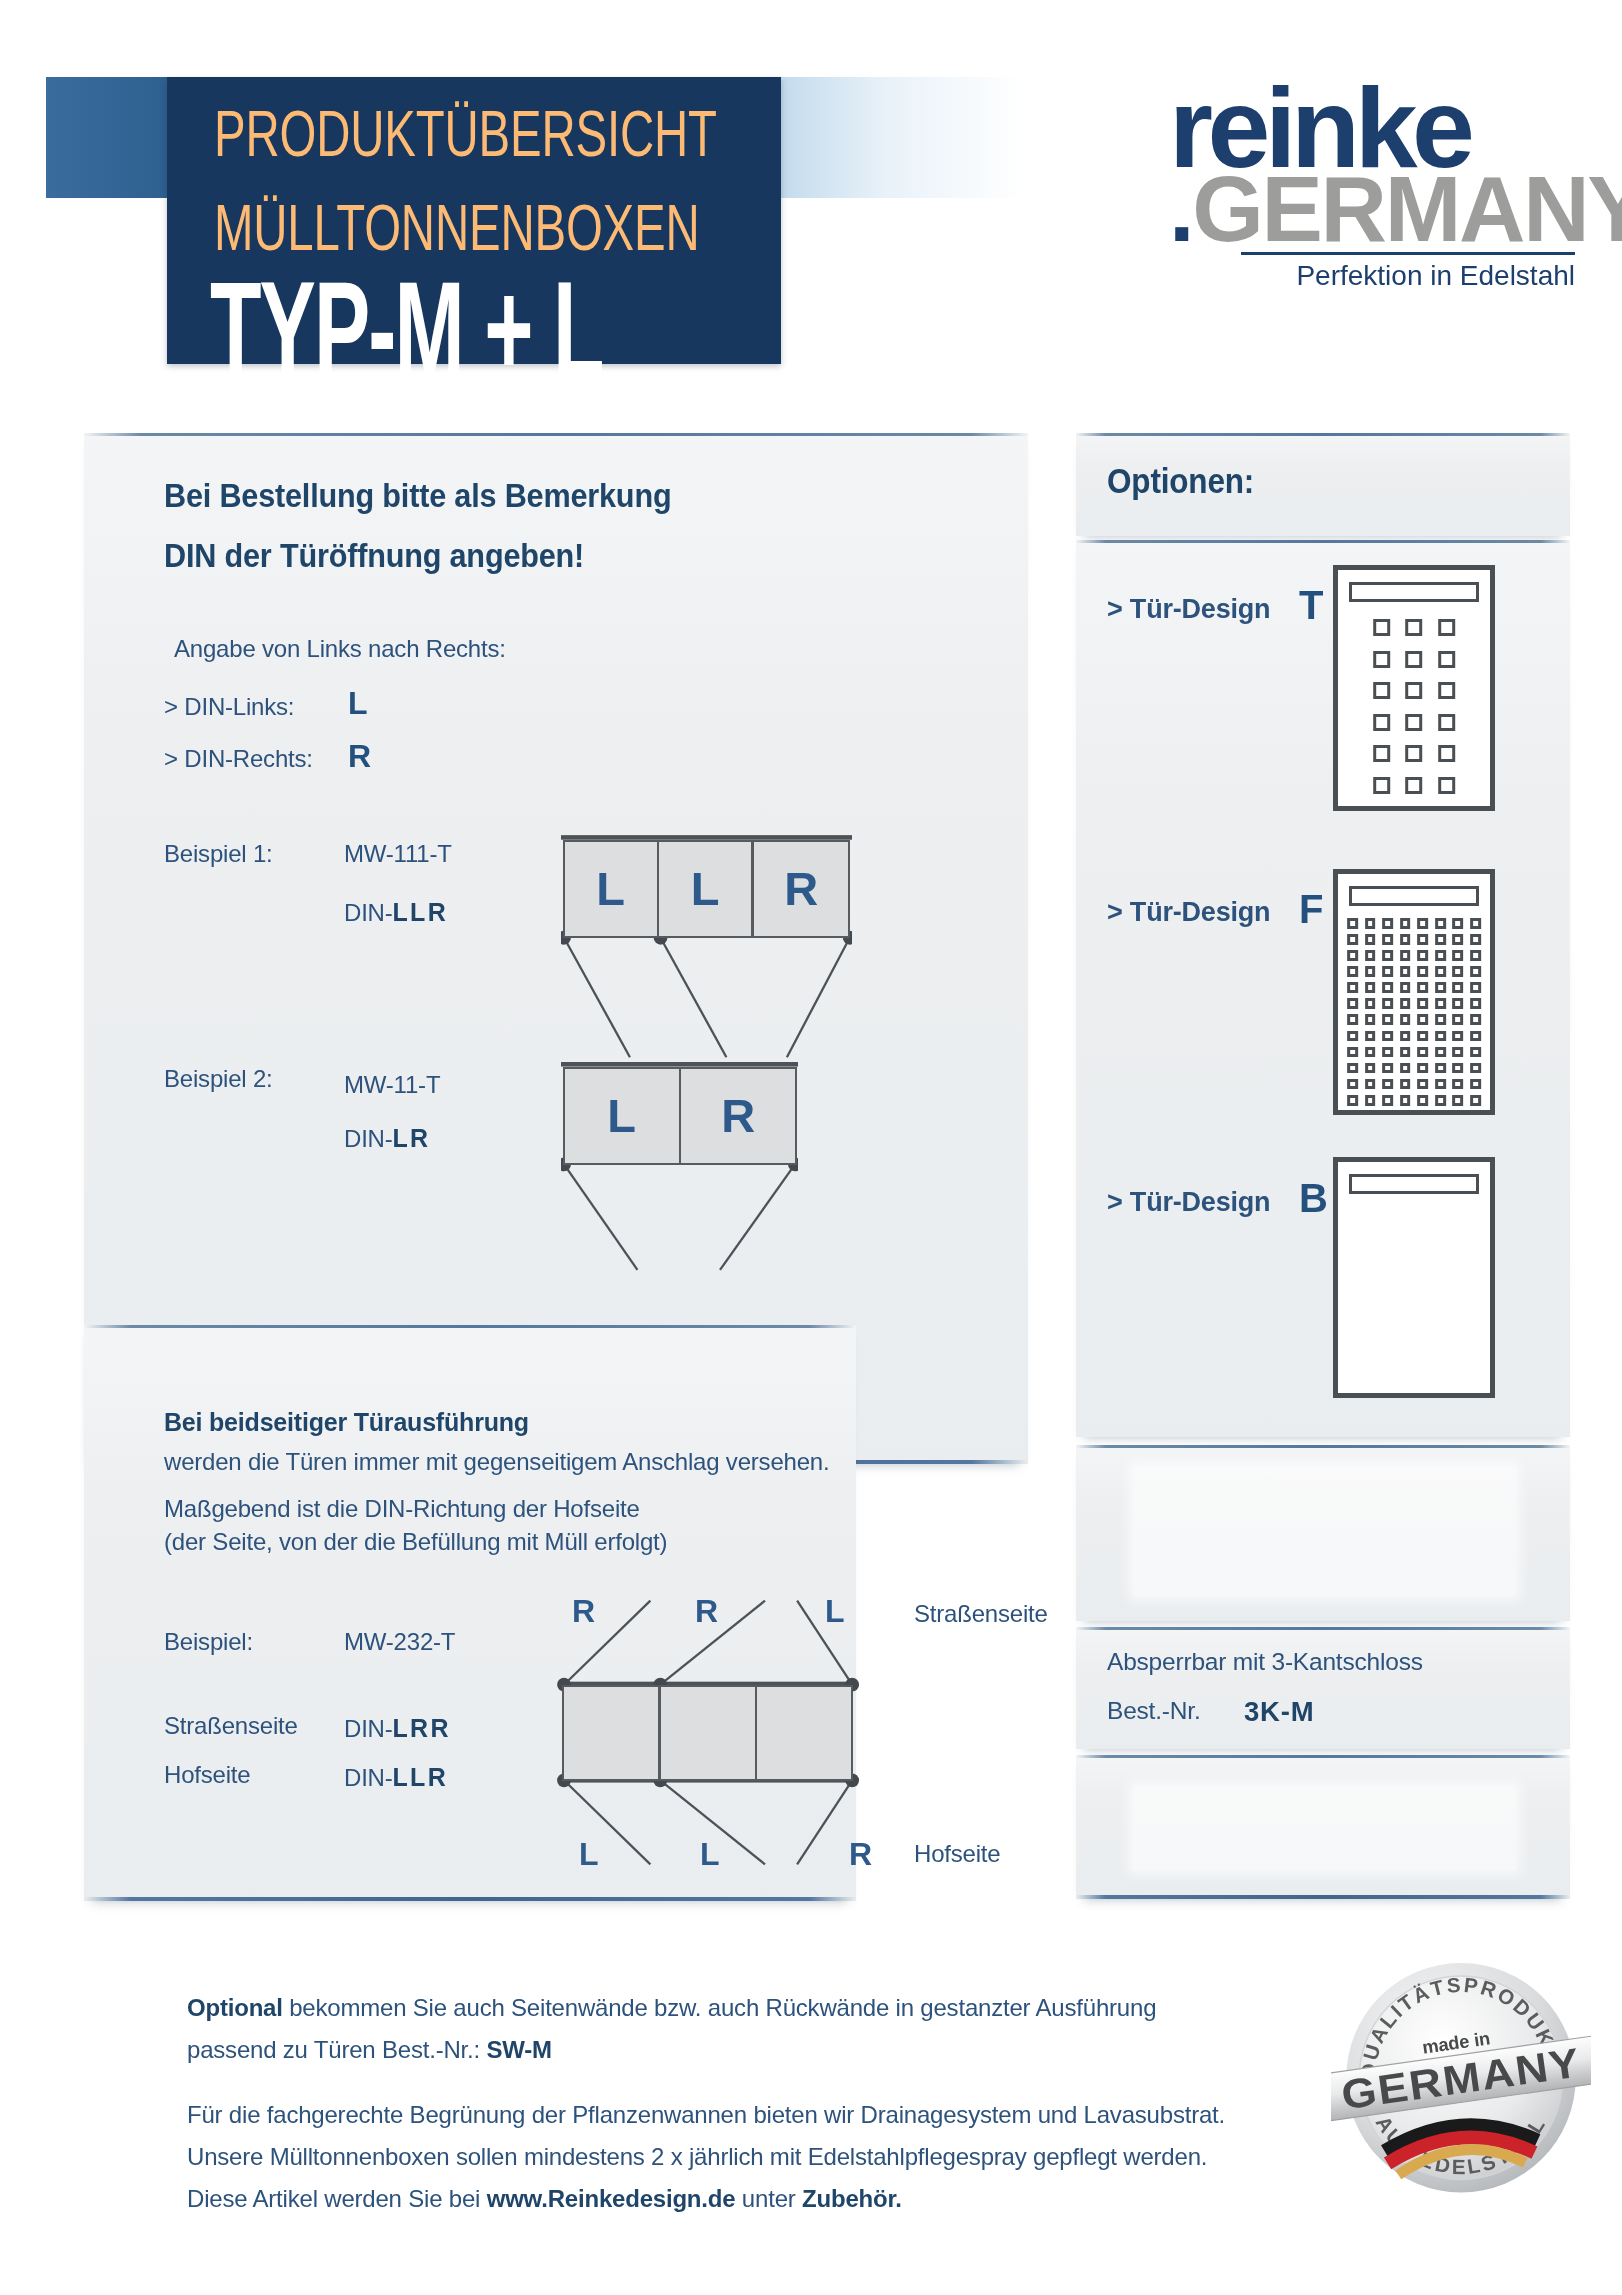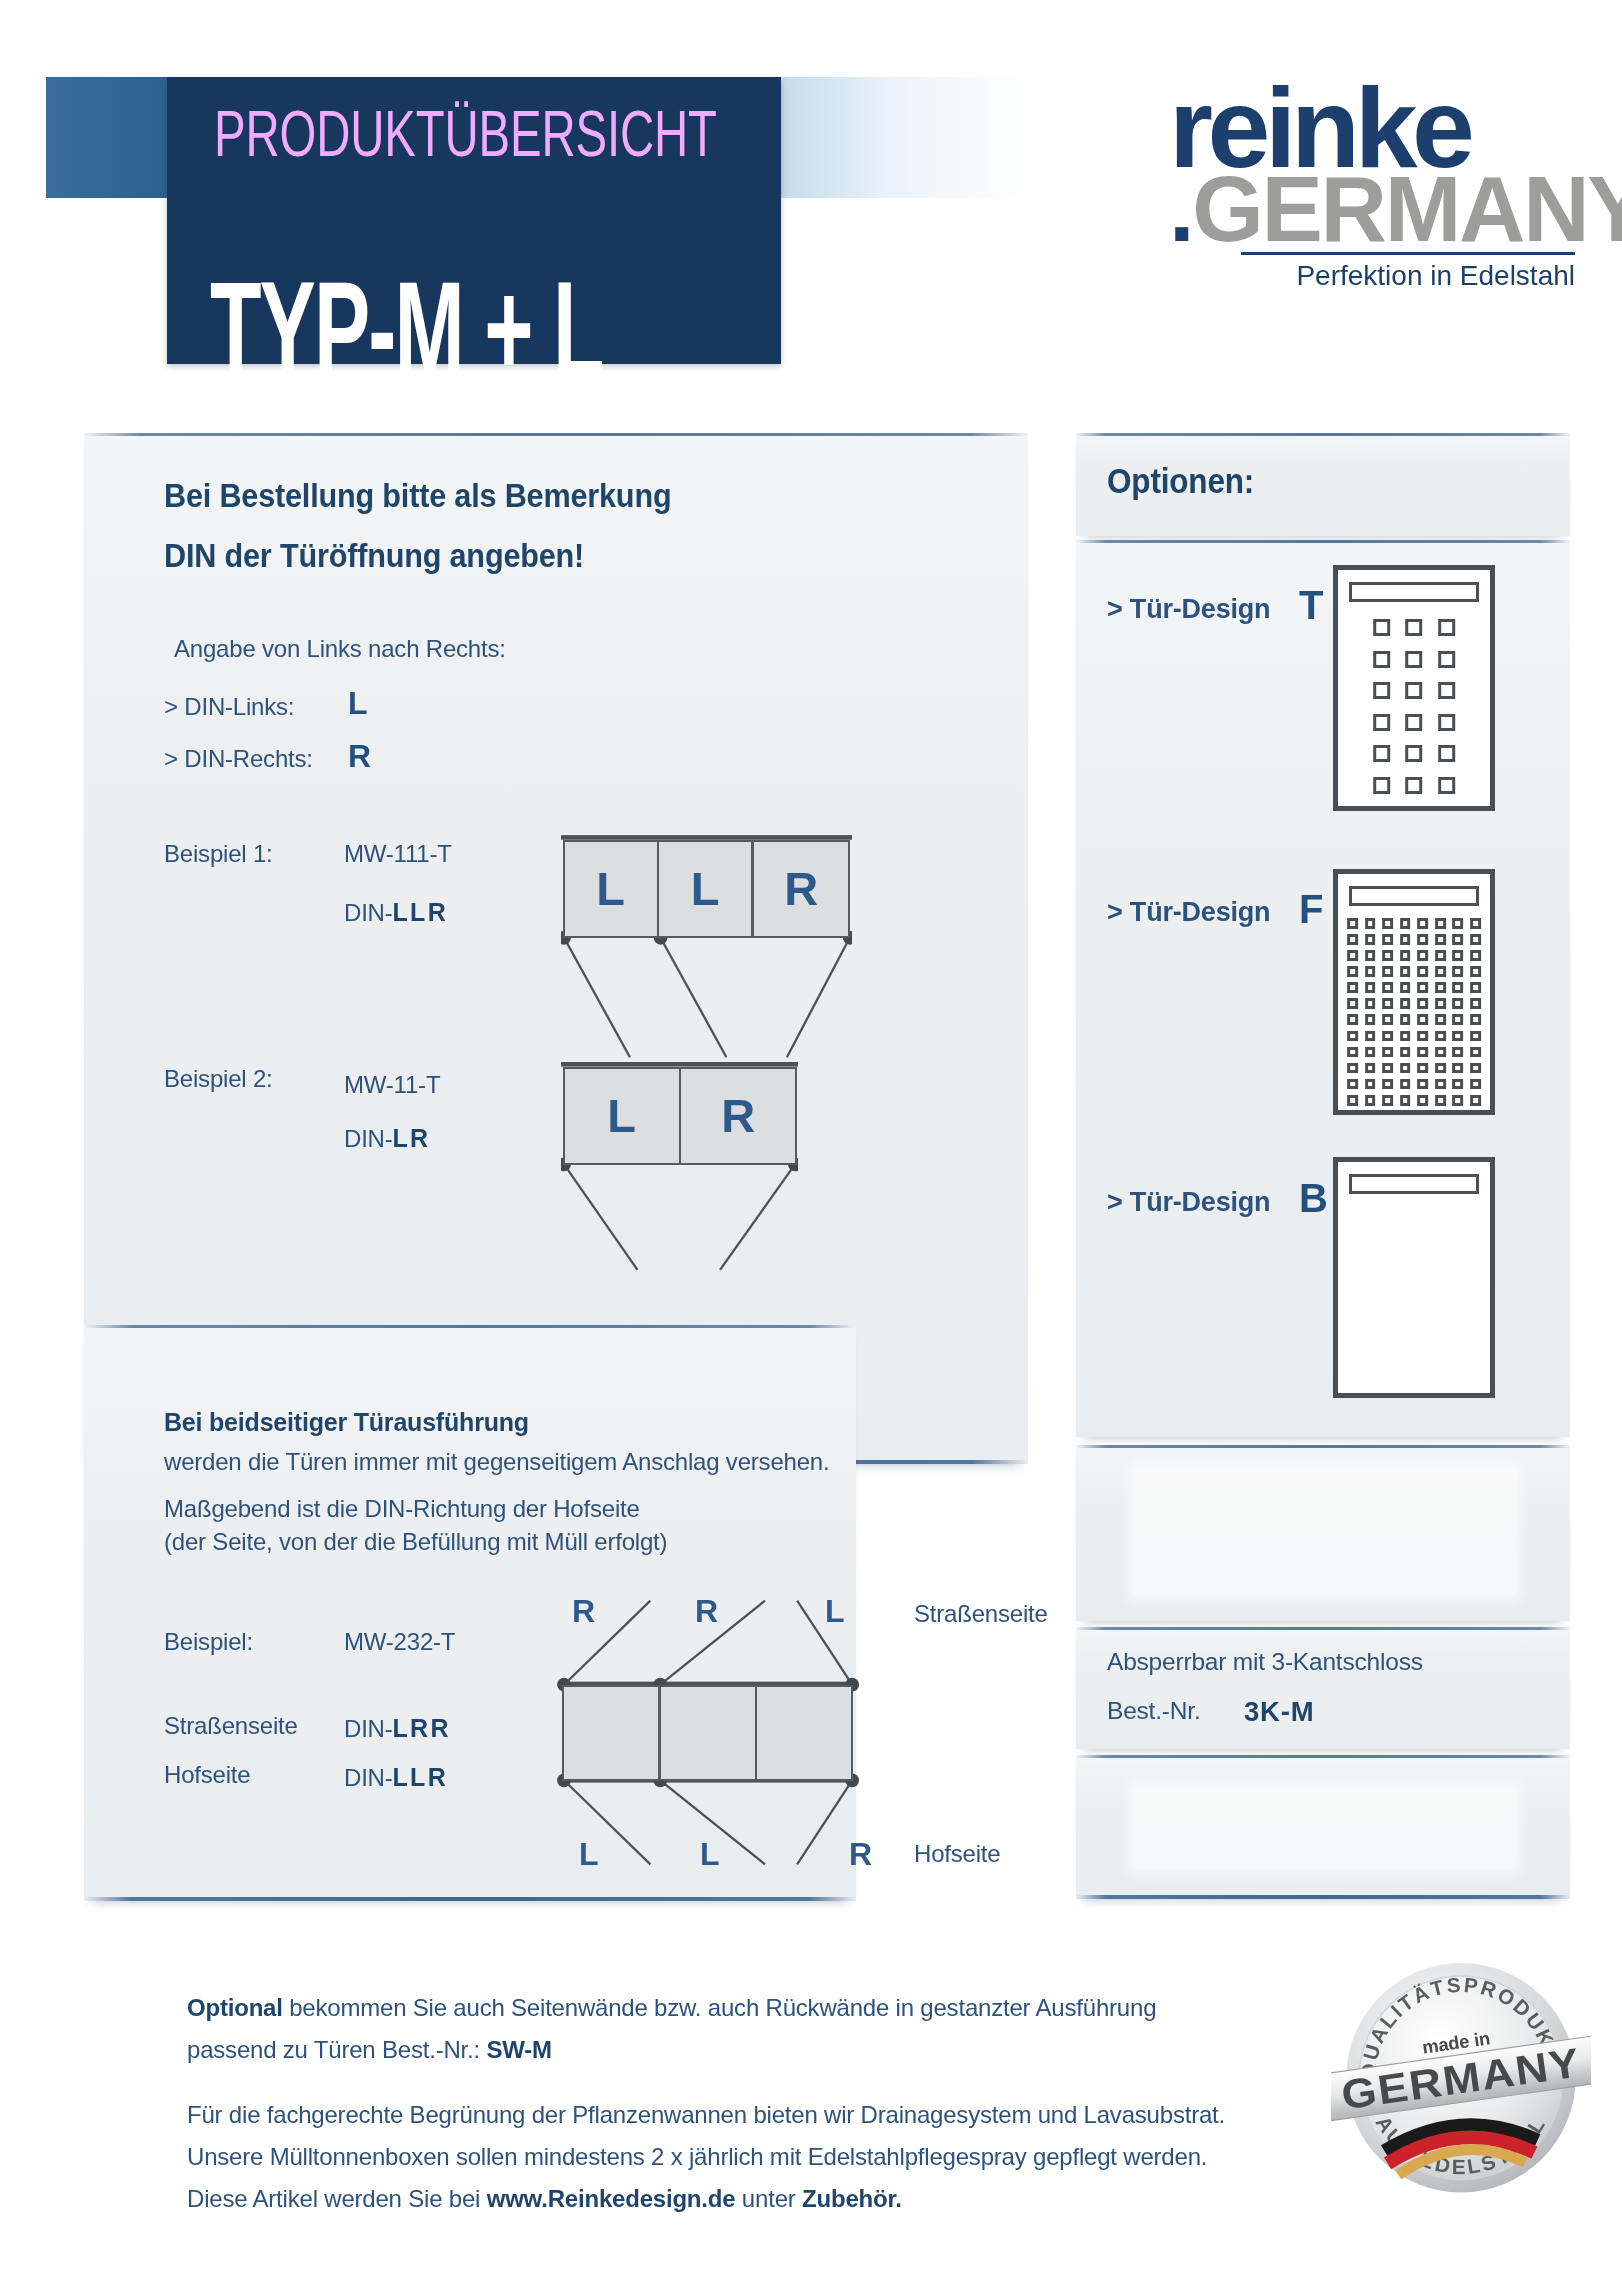--- a/index.html
+++ b/index.html
@@ -13,21 +13,21 @@
 
   
   .band{
     left:46px;top:77px;width:979px;height:121px;
     background:linear-gradient(90deg,#3a6d9e 0%,#2e6190 12%,#6f9cc0 45%,#b9d5e9 72%,#e9f2f9 86%,#ffffff 100%);
   }
   .titlebox{
     left:167px;top:77px;width:614px;height:287px;background:#17375e;
     box-shadow:0 3.1px 6.1px rgba(20,40,60,.28);color:#ffffff;
   }
-  .kicker{position:absolute;left:47px;font-size:64px;font-weight:400;line-height:1;color:#f0abfc;}
+  .kicker{position:absolute;left:47px;font-size:64px;font-weight:400;line-height:1;color:#fdba74;}
   .typetitle{position:absolute;left:43px;top:184px;font-size:136px;font-weight:700;line-height:1;color:#ffffff;letter-spacing:-3.1px;}
 
   .logo{left:1169px;top:84px;width:406px;}
   .logo-blue{font-size:113px;font-weight:700;color:#1d3f6e;letter-spacing:-5.4px;line-height:.78;}
   .logo-gray-row{margin-top:-4.6px;line-height:.9;letter-spacing:-2.3px;font-size:92px;font-weight:700;}
   .logo-dot{color:#1d3f6e;}
   .logo-gray{color:#9d9d9c;}
   .logo-rule{height:3.1px;background:#1d3f6e;width:334px;margin:1.5px 0 4.6px 72px;}
   .logo-tagline{font-size:28px;color:#1d3f6e;text-align:right;width:406px;letter-spacing:0;}
 
@@ -96,20 +96,23 @@
 </head>
 <body>
 
 <div class="page">
 
   <div class="abs band"></div>
 
   <div class="abs titlebox">
     <div class="kicker" style="top:24.5px;">
       <span class="cond" style="--sx:.74;">PRODUKTÜBERSICHT</span>
+    </div>
+    <div class="kicker" style="top:119px;">
+      <span class="cond" style="--sx:.74;">MÜLLTONNENBOXEN</span>
     </div>
     <div class="typetitle">
       <span class="cond" style="--sx:.62;">TYP-M + L</span>
     </div>
   </div>
 
   <div class="abs logo">
     <div class="logo-blue">reinke</div>
     <div class="logo-gray-row"><span class="logo-dot">.</span><span class="logo-gray">GERMANY</span></div>
     <div class="logo-rule"></div>

